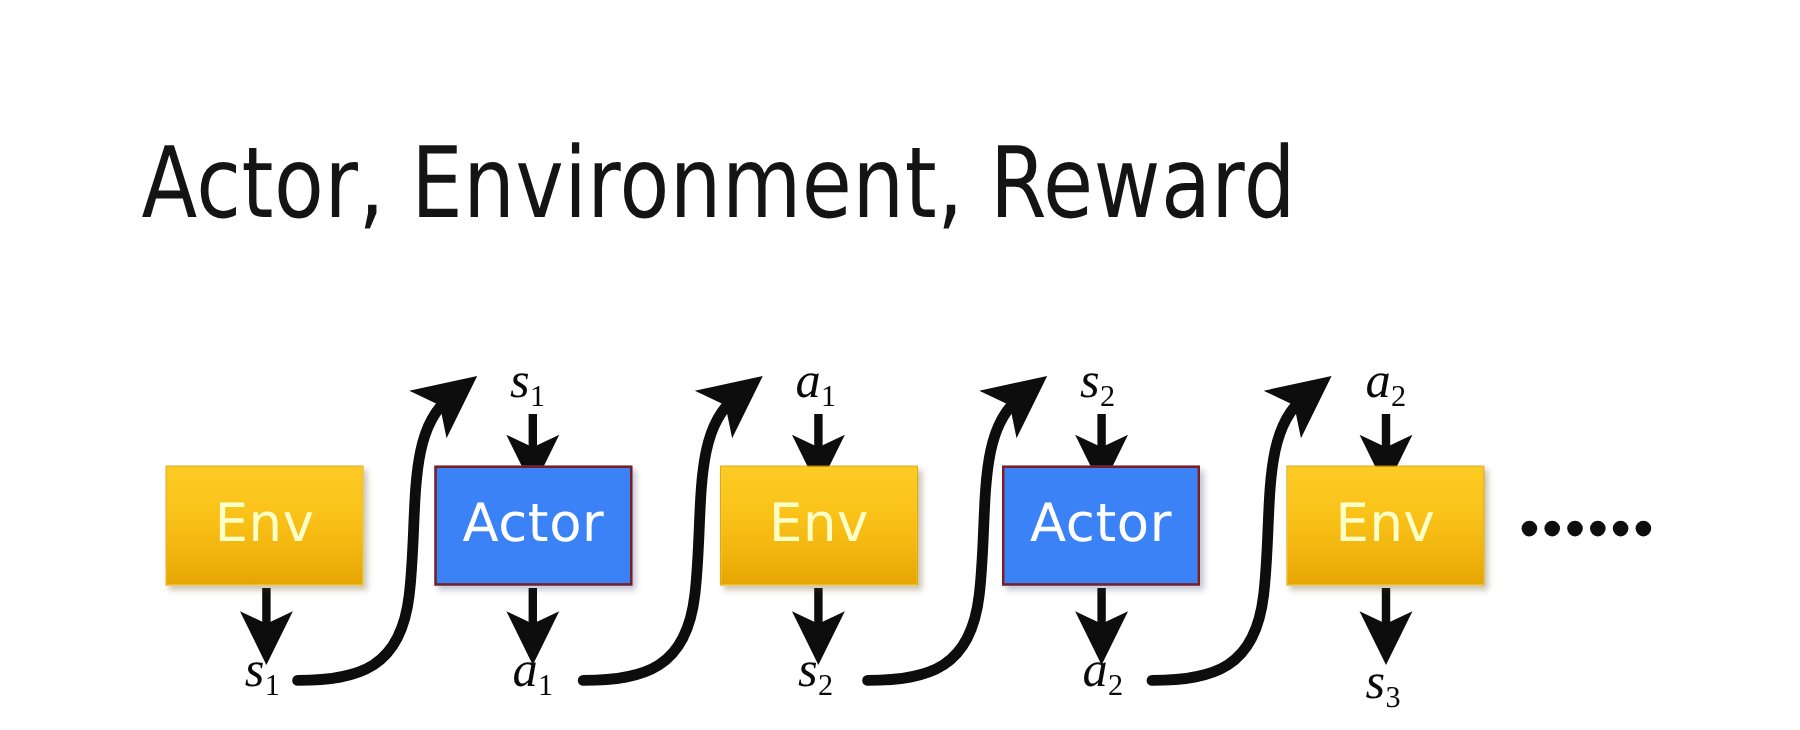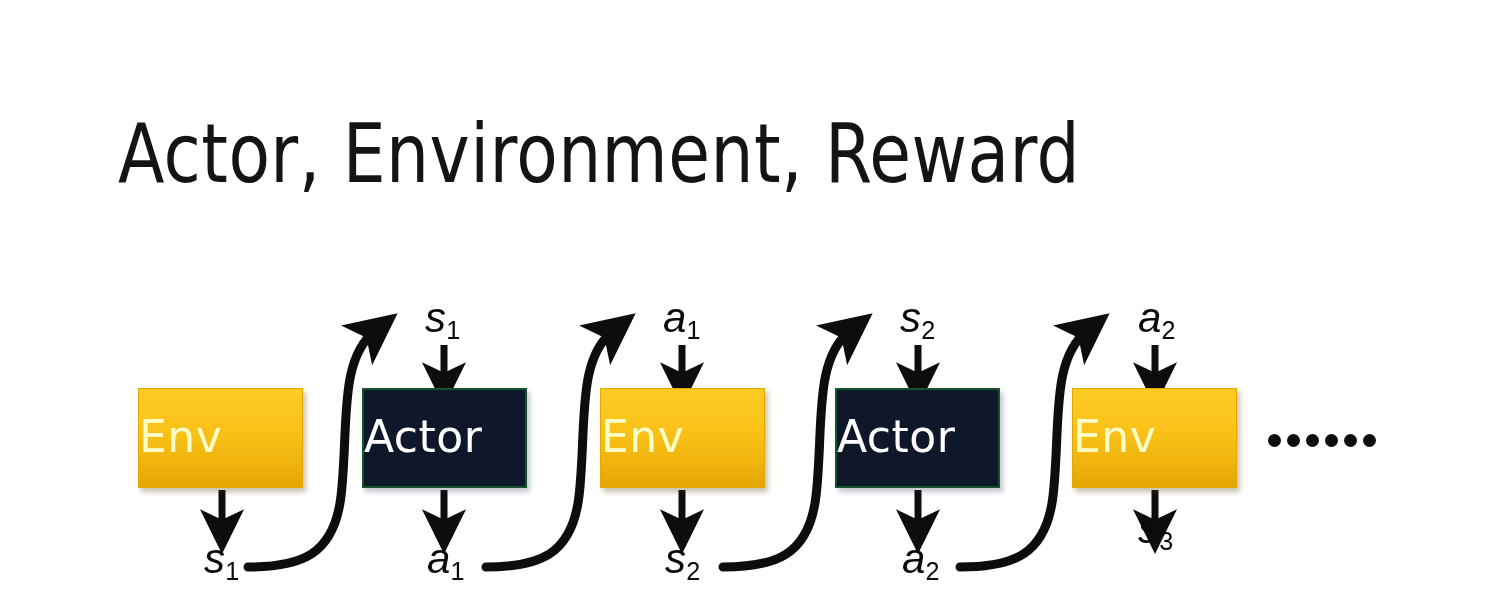--- a/index.html
+++ b/index.html
@@ -28,50 +28,50 @@
   }
 
   
   #diagram{position:absolute;left:0;top:0;width:1500px;height:608px;}
   #edges{position:absolute;left:0;top:0;width:1500px;height:608px;pointer-events:none;}
 
   
   .node{
     position:absolute;
     width:165px;height:100px;
-    display:flex;align-items:center;justify-content:flex-start;
+    display:flex;align-items:center;justify-content:center;
     box-sizing:border-box;
     font-size:44px;
     font-weight:400;
     line-height:1;
     user-select:none;
   }
   .node .node-label{
     display:block;
     font-family:"DejaVu Sans","Liberation Sans", sans-serif;
     letter-spacing:0.5px;
     transform:translateY(-1px);
   }
   .node-env{
     background:linear-gradient(to bottom,#FCCB24 0%,#FAC219 42%,#EFB20C 78%,#E5A502 100%);
     color:#FFFFC8;
     border:1px solid #E0A800;
     box-shadow:3px 4px 5px rgba(90,70,10,0.33);
   }
   .node-actor{
-    background:#0f172a;
+    background:#3b82f6;
     color:#FFFFFF;
-    border:2px solid #14532d;
+    border:2px solid #7f1d1d;
     box-shadow:3px 4px 5px rgba(40,50,90,0.28);
   }
 
   
   .mlabel{
     position:absolute;
-    font-family:Liberation Sans, sans-serif;
+    font-family:Liberation Serif, serif;
     font-style:italic;
     font-size:42px;
     color:#0a0a0a;
     white-space:nowrap;
     line-height:1;
     user-select:none;
   }
   .mlabel sub{
     font-size:0.60em;
     font-style:normal;
@@ -168,21 +168,21 @@
     </div>
     <div class="mlabel" style="left:427px;  top:538px;">
       <span>a</span><sub>1</sub>
     </div>
     <div class="mlabel" style="left:665px;  top:538px;">
       <span>s</span><sub>2</sub>
     </div>
     <div class="mlabel" style="left:902px;  top:538px;">
       <span>a</span><sub>2</sub>
     </div>
-    <div class="mlabel" style="left:1138px; top:508px;">
+    <div class="mlabel" style="left:1138px; top:548px;">
       <span>s</span><sub>3</sub>
     </div>
 
     <div id="ellipsis">
         <span class="dot"></span>
         <span class="dot"></span>
         <span class="dot"></span>
         <span class="dot"></span>
         <span class="dot"></span>
         <span class="dot"></span>

